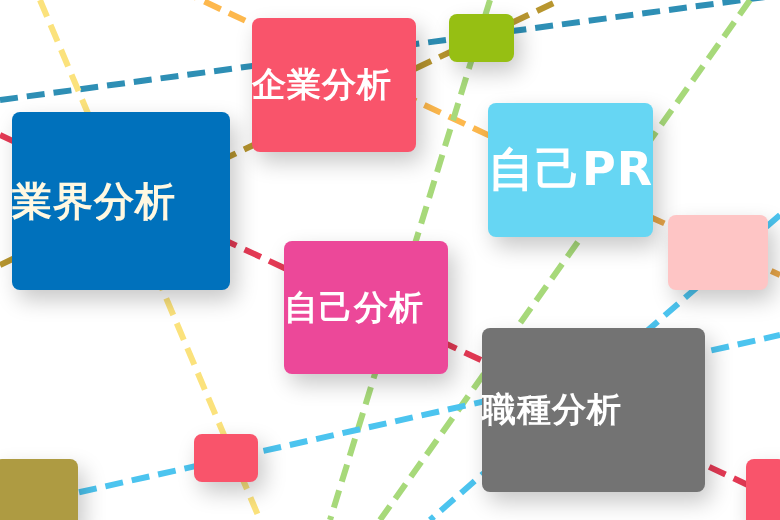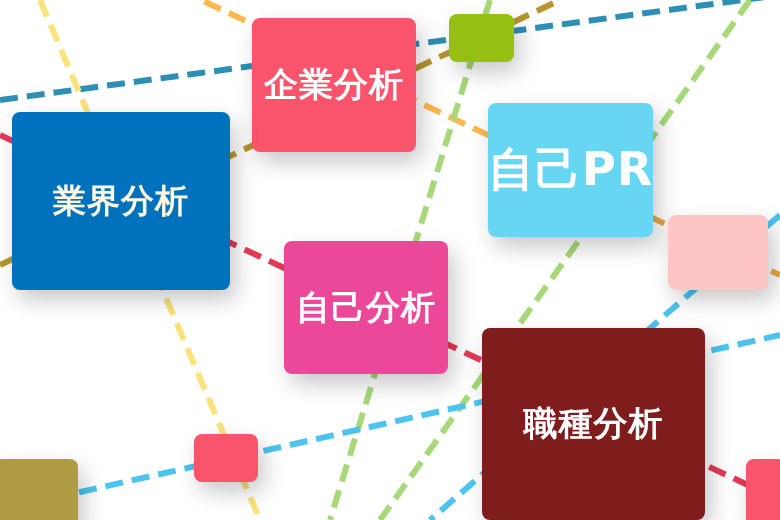--- a/index.html
+++ b/index.html
@@ -1,18 +1,18 @@
 <!DOCTYPE html>
 <html><head>
 <meta charset="utf-8">
 <style>
   html,body{margin:0;padding:0;}
   body{width:780px;height:520px;overflow:hidden;background:#ffffff;position:relative;font-family:"DejaVu Sans","Liberation Sans",sans-serif;}
   #lines{position:absolute;left:0;top:0;width:780px;height:520px;}
-  .box{position:absolute;border-radius:8px;display:flex;align-items:center;justify-content:center;color:#ffffff;font-weight:bold;letter-spacing:1px;box-shadow:6px 10px 22px rgba(0,0,0,0.22);}
+  .box{position:absolute;border-radius:8px;display:flex;align-items:center;justify-content:flex-start;color:#ffffff;font-weight:bold;letter-spacing:1px;box-shadow:6px 10px 22px rgba(0,0,0,0.22);}
   .box span{white-space:nowrap;}
 </style>
 </head>
 <body>
 
 <svg id="lines" viewBox="0 0 780 520">
     <line x1="0" y1="100" x2="780" y2="-5" stroke="#2e8fb5" stroke-width="6" stroke-dasharray="18 9"></line>
     <line x1="40" y1="0" x2="260" y2="520" stroke="#fbe27c" stroke-width="6" stroke-dasharray="18 9"></line>
     <line x1="180" y1="-10" x2="520" y2="150" stroke="#fdb84d" stroke-width="6" stroke-dasharray="18 9"></line>
     <line x1="500" y1="150" x2="780" y2="275" stroke="#e9a74a" stroke-width="6" stroke-dasharray="18 9"></line>
@@ -22,28 +22,28 @@
     <line x1="750" y1="0" x2="380" y2="520" stroke="#a7d97a" stroke-width="6" stroke-dasharray="18 9"></line>
     <line x1="0" y1="510" x2="780" y2="335" stroke="#4cc4ef" stroke-width="6" stroke-dasharray="18 9"></line>
     <line x1="780" y1="215" x2="430" y2="520" stroke="#4cc4ef" stroke-width="6" stroke-dasharray="18 9"></line>
   </svg>
 <div id="nodes">
     <div class="box" style="left: 252px; top: 18px; width: 164px; height: 134px; background: rgb(249, 84, 107);">
       <span style="font-size: 34px;">企業分析</span>
     </div>
     <div class="box" style="left: 449px; top: 14px; width: 65px; height: 48px; background: rgb(150, 191, 19);"></div>
     <div class="box" style="left: 12px; top: 112px; width: 218px; height: 178px; background: rgb(0, 113, 188);">
-      <span style="font-size: 33px; color: rgb(255, 248, 225);">業界分析</span>
+      <span style="font-size: 40px; color: rgb(255, 248, 225);">業界分析</span>
     </div>
     <div class="box" style="left: 488px; top: 103px; width: 165px; height: 134px; background: rgb(102, 214, 243);">
       <span style="font-size: 46px;">自己PR</span>
     </div>
     <div class="box" style="left: 668px; top: 215px; width: 100px; height: 75px; background: rgb(254, 197, 197);"></div>
     <div class="box" style="left: 284px; top: 241px; width: 164px; height: 133px; background: #ec4899;">
       <span style="font-size: 34px;">自己分析</span>
     </div>
-    <div class="box" style="left: 482px; top: 328px; width: 223px; height: 192px; background: #7f1d1d;">
+    <div class="box" style="left: 482px; top: 328px; width: 223px; height: 164px; background: #737373;">
       <span style="font-size: 34px;">職種分析</span>
     </div>
     <div class="box" style="left: 194px; top: 434px; width: 64px; height: 48px; background: rgb(249, 84, 107);"></div>
     <div class="box" style="left: -6px; top: 459px; width: 84px; height: 70px; background: rgb(174, 155, 66);"></div>
     <div class="box" style="left: 746px; top: 459px; width: 40px; height: 70px; background: rgb(249, 84, 107);"></div>
   </div>
 
 </body></html>

